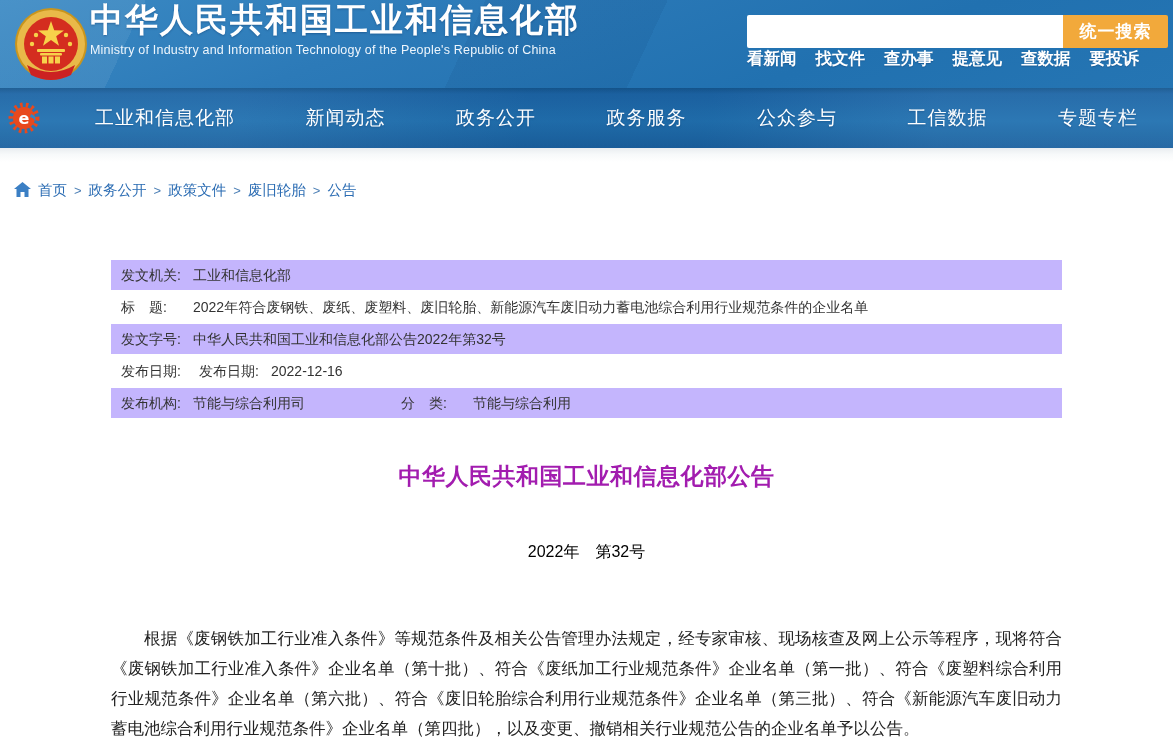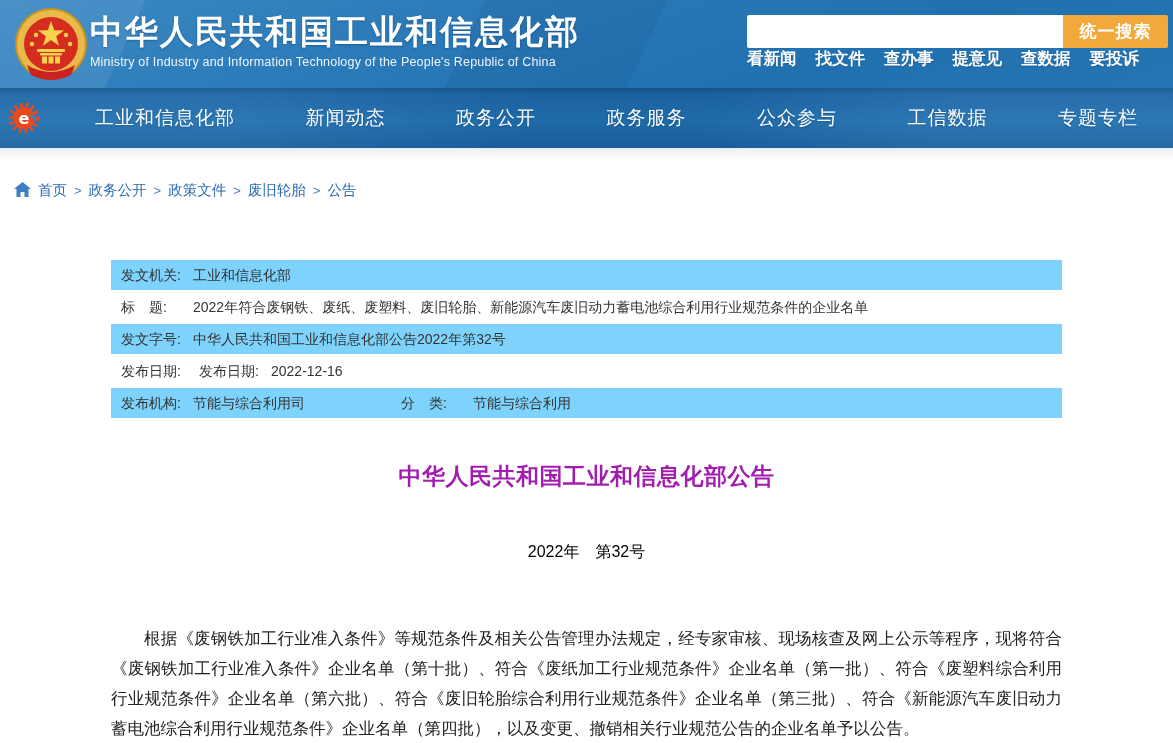--- a/index.html
+++ b/index.html
@@ -17,21 +17,21 @@
     background: linear-gradient(160deg, #3b8ac4 0%, #2c7ab8 35%, #2171b0 70%, #2575b3 100%);
     overflow: hidden;
   }
   .top-header::before {
     content: ""; position: absolute; inset: 0;
     background:
       linear-gradient(115deg, rgba(255,255,255,0.07) 0 12%, rgba(255,255,255,0) 12% 40%, rgba(0,40,90,0.08) 40% 55%, rgba(255,255,255,0) 55%);
     pointer-events: none;
   }
   .emblem { position: absolute; left: 13px; top: 5px; width: 76px; height: 78px; }
-  .head-titles { position: absolute; left: 90px; top: 12px; color: #fff; }
+  .head-titles { position: absolute; left: 90px; top: 0; color: #fff; }
   .site-title {
     font-size: 33px; font-weight: bold; letter-spacing: 2px; color: #fff;
     text-shadow: 0 1px 2px rgba(0,40,90,0.35); line-height: 40px; white-space: nowrap;
   }
   .site-subtitle { font-size: 12.5px; color: #eef6fd; margin-top: 3px; letter-spacing: 0.2px; white-space: nowrap; }
 
   .search-area { position: absolute; left: 747px; top: 15px; width: 421px; }
   .search-row { display: flex; height: 33px; }
   .search-input {
     width: 316px; height: 33px; border: none; outline: none;
@@ -82,21 +82,21 @@
   .breadcrumb .sep { color: #4c7fb5; font-size: 13px; }
 
   
   .content { padding: 0 111px; }
   .meta-table { margin-top: 58px; font-size: 14px; color: #333; }
   .meta-row {
     height: 30px; line-height: 30px; margin-bottom: 2px;
     display: flex; align-items: center; padding-left: 10px; background: #fff;
     white-space: nowrap; overflow: hidden;
   }
-  .meta-row.gray { background: #7dd3fc; }
+  .meta-row.gray { background: #c4b5fd; }
   .meta-row .label { width: 70px; flex: none; color: #333; }
   .meta-row .value { color: #333; margin-left: 2px; }
   .meta-row .value.col { width: 200px; flex: none; }
   .meta-row .label2 { width: 70px; flex: none; margin-left: 8px; }
 
   .doc-title {
     text-align: center; font-size: 23px; font-weight: bold; color: #a21caf;
     margin-top: 43px; letter-spacing: 0.5px;
   }
   .doc-number { text-align: center; font-size: 16px; color: #000000; margin-top: 50px; }

